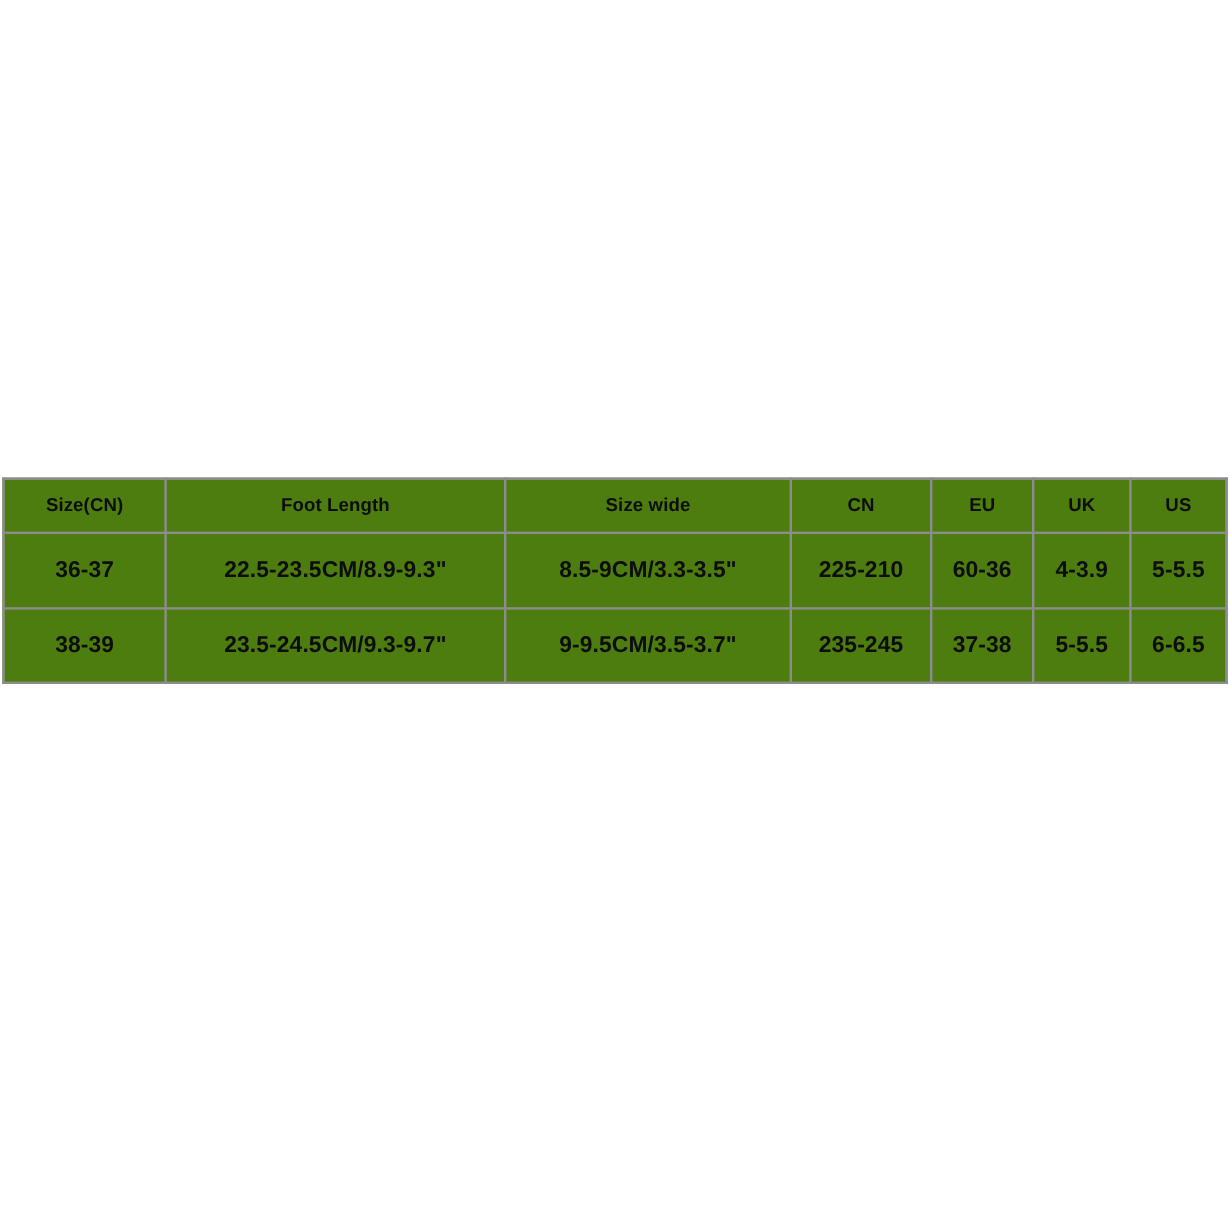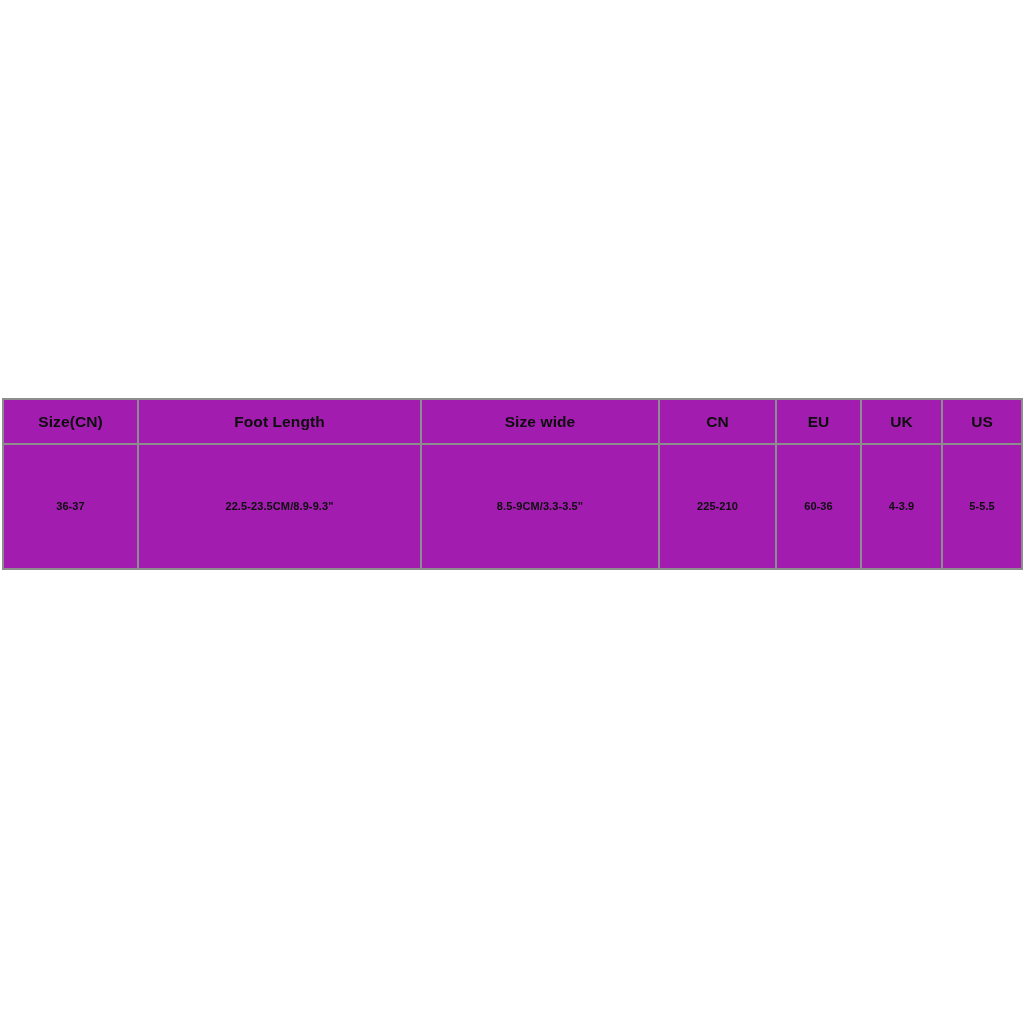--- a/index.html
+++ b/index.html
@@ -21,31 +21,31 @@
     top: 398px;
     width: 1019px;
     height: 172px;
   }
 
   table.size-chart {
     border-collapse: collapse;
     table-layout: fixed;
     width: 1019px;
     height: 172px;
-    background: #a21caf;
+    background: #4d7c0f;
   }
 
   table.size-chart td,
   table.size-chart th {
     border: 2px solid #8d8d8d;
     text-align: center;
     vertical-align: middle;
     color: #0d0d0d;
     font-weight: bold;
-    font-size: 11px;
+    font-size: 19px;
     letter-spacing: 0.1px;
     white-space: nowrap;
     padding: 0;
     height: 43px;
     line-height: 43px;
     font-family: "Liberation Sans", sans-serif;
   }
 
   table.size-chart thead th {
     font-size: 15.5px;
@@ -88,15 +88,24 @@
     <tbody>
       <tr>
         <td>36-37</td>
         <td>22.5-23.5CM/8.9-9.3"</td>
         <td>8.5-9CM/3.3-3.5"</td>
         <td>225-210</td>
         <td>60-36</td>
         <td>4-3.9</td>
         <td>5-5.5</td>
       </tr>
+      <tr>
+        <td>38-39</td>
+        <td>23.5-24.5CM/9.3-9.7"</td>
+        <td>9-9.5CM/3.5-3.7"</td>
+        <td>235-245</td>
+        <td>37-38</td>
+        <td>5-5.5</td>
+        <td>6-6.5</td>
+      </tr>
     </tbody>
   </table>
 </div>
 
 </body></html>

